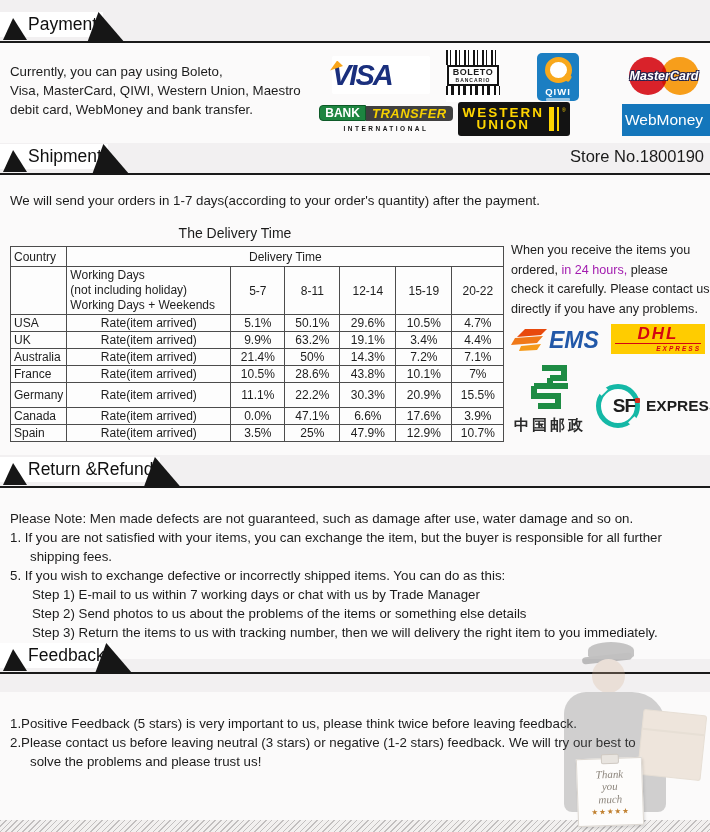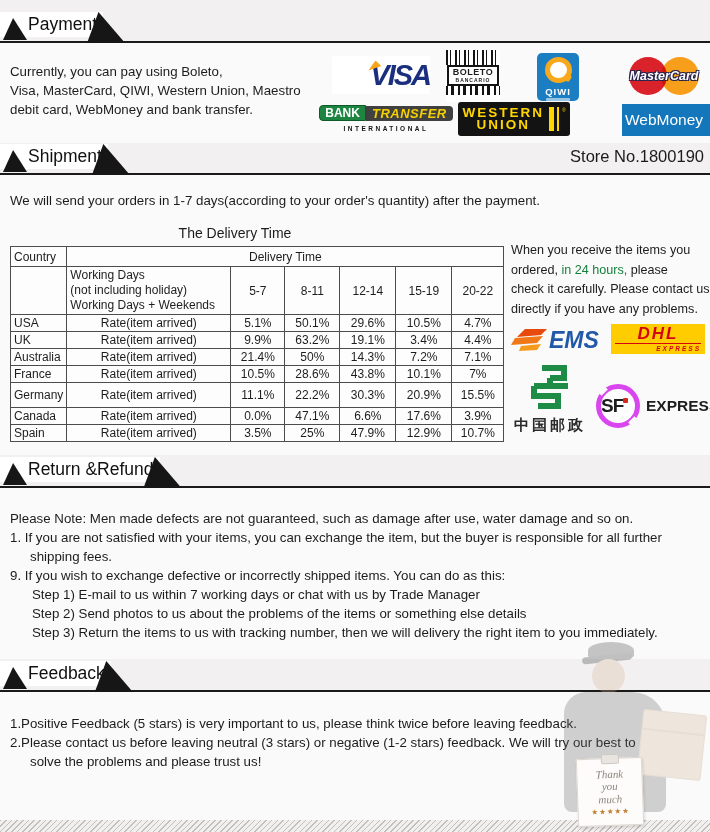--- a/index.html
+++ b/index.html
@@ -22,21 +22,21 @@
   .strip .tri-left{left:3px;}
   .tri-right{position:relative;margin-left:-16px;top:0px;width:38px;height:31px;clip-path:polygon(30% 0,100% 100%,0 100%);z-index:3;}
 
   
   .bodytext{font-size:13.3px;line-height:19px;color:#1c1c1c;}
   .indent1{padding-left:20px;}
   .indent2{padding-left:22px;}
 
   
   .logo{position:absolute;z-index:1;}
-  .visa{width:98px;height:38px;background:#fff;display:flex;align-items:center;justify-content:flex-end;border-radius:2px;}
+  .visa{width:98px;height:38px;background:#fff;display:flex;align-items:center;justify-content:flex-start;border-radius:2px;}
   .visa .vtxt{font-size:29px;font-weight:bold;font-style:italic;color:#1a2f7d;letter-spacing:-2px;position:relative;}
   .visa .flame{position:absolute;left:-2px;top:2px;width:13px;height:10px;background:#f9a51a;clip-path:polygon(0 100%,55% 0,100% 55%);}
   .boleto{width:54px;height:52px;background:#fff;display:flex;flex-direction:column;align-items:stretch;}
   .barcode{height:15px;background:repeating-linear-gradient(90deg,#141414 0 2px,#fff 2px 4px,#141414 4px 5px,#fff 5px 9px);}
   .barcode.small{height:9px;background:repeating-linear-gradient(90deg,#141414 0 2px,#fff 2px 5px,#141414 5px 8px,#fff 8px 12px);}
   .boleto .bbox{border:2px solid #141414;margin:0 1px;text-align:center;padding:1px 0;background:#fff;}
   .boleto .b1{font-size:9px;font-weight:bold;letter-spacing:0.5px;line-height:9px;}
   .boleto .b2{font-size:5px;font-weight:bold;letter-spacing:1px;line-height:6px;}
   .qiwi{width:42px;height:48px;background:#1b7ec2;border-radius:5px;display:flex;flex-direction:column;align-items:center;padding-top:4px;box-sizing:border-box;}
   .qiwi .qring{width:17px;height:17px;border:5px solid #f8a81c;border-radius:50%;position:relative;background:#fff;}
@@ -73,33 +73,33 @@
   table.delivery{position:absolute;left:10px;top:246px;border-collapse:collapse;table-layout:fixed;z-index:1;background:#fdfdfd;}
   table.delivery td{border:1px solid #4c4c4c;font-size:12px;padding:0 3px;overflow:hidden;}
   td.c-head{text-align:left;padding-left:5px;}
   td.c-dt{text-align:center;}
   td.c-wd{font-size:11.8px;line-height:15px;padding-left:6px;}
   td.c-range{text-align:center;}
   td.c-country{text-align:left;padding-left:5px;}
   td.c-rate{text-align:center;}
   td.c-pct{text-align:center;}
   .notice{position:absolute;left:511px;top:241px;width:200px;font-size:12.6px;line-height:19.5px;color:#1c1c1c;z-index:1;}
-  .red{color:#15803d;}
+  .red{color:#a21caf;}
 
   
   .ems{display:flex;align-items:center;gap:2px;}
   .ems .ems-txt{font-size:23px;font-weight:900;font-style:italic;color:#2258a8;letter-spacing:0px;}
   .dhl{width:94px;height:30px;background:#ffcc00;display:flex;flex-direction:column;align-items:center;justify-content:center;padding:2px 4px;box-sizing:border-box;}
   .dhl .dhl-txt{font-size:17px;font-weight:900;font-style:italic;color:#d40511;letter-spacing:2px;line-height:16px;}
   .dhl .dhl-line{width:86px;height:2px;background:#d40511;margin:1px 0;}
   .dhl .dhl-sub{font-size:6.5px;font-weight:bold;font-style:italic;color:#d40511;letter-spacing:2px;align-self:flex-end;}
   .chinapost{display:flex;flex-direction:column;align-items:center;width:76px;}
   .cp-name{font-size:15px;color:#2a2a2a;letter-spacing:3px;margin-top:4px;font-weight:bold;}
   .sf{display:flex;align-items:center;gap:6px;}
-  .sf-ring{width:44px;height:44px;border-radius:50%;border:5px solid #d946ef;box-sizing:border-box;background:#fdfdfd;display:flex;align-items:center;justify-content:flex-start;position:relative;}
+  .sf-ring{width:44px;height:44px;border-radius:50%;border:5px solid #14b8a6;box-sizing:border-box;background:#fdfdfd;display:flex;align-items:center;justify-content:flex-end;position:relative;}
   .sf-ring .notch{position:absolute;width:9px;height:9px;background:#fbfafa;transform:rotate(45deg);}
   .notch.n1{top:-4px;left:-4px;} .notch.n2{bottom:-4px;right:-4px;}
   .sf-txt{font-size:19px;font-weight:900;color:#1d1d1d;letter-spacing:-1px;position:relative;}
   .sf-dot{position:absolute;right:-5px;top:3px;width:5px;height:5px;background:#d42b1e;border-radius:1px;}
   .sf-express{font-size:15.5px;font-weight:900;color:#1d1d1d;letter-spacing:0px;}
 
   
   .man{position:absolute;left:540px;top:636px;width:170px;height:190px;opacity:0.28;z-index:4;}
   .man .cap{position:absolute;left:48px;top:6px;width:46px;height:17px;background:#3c3c3c;border-radius:50% 50% 20% 20%;}
   .man .brim{position:absolute;left:42px;top:19px;width:50px;height:7px;background:#2e2e2e;border-radius:4px;transform:rotate(-6deg);}
@@ -346,27 +346,27 @@
     <span class="tri tri-left"></span>
     <span>Return &amp;Refund</span>
   </div>
   <span class="tri tri-right"></span>
 </div>
 
 <div class="abs bodytext" style="left:10px;top:509px;width:695px;">
   <div>Please Note: Men made defects are not guaranteed, such as damage after use, water  damage and so on.</div>
   <div>1. If you are not satisfied with your items, you can exchange the item, but the buyer is responsible for all further</div>
   <div class="indent1">shipping fees.</div>
-  <div>9. If you wish to exchange defective or incorrectly shipped items. You can do as this:</div>
+  <div>5. If you wish to exchange defective or incorrectly shipped items. You can do as this:</div>
   <div class="indent2">Step 1) E-mail to us within 7 working days or chat with us by Trade Manager</div>
   <div class="indent2">Step 2) Send photos to us about the problems of the items or something else details</div>
   <div class="indent2">Step 3) Return the items to us with tracking number, then we will delivery the right item to you immediately.</div>
 </div>
 
-<div class="sec-header" style="top:661px;">
+<div class="sec-header" style="top:643px;">
   <div class="hline"></div>
   <div class="strip">
     <span class="tri tri-left"></span>
     <span>Feedback</span>
   </div>
   <span class="tri tri-right"></span>
 </div>
 
 <div class="abs bodytext" style="left:10px;top:714px;width:660px;">
   <div>1.Positive Feedback (5 stars) is very important to us, please think twice before leaving feedback.</div>

